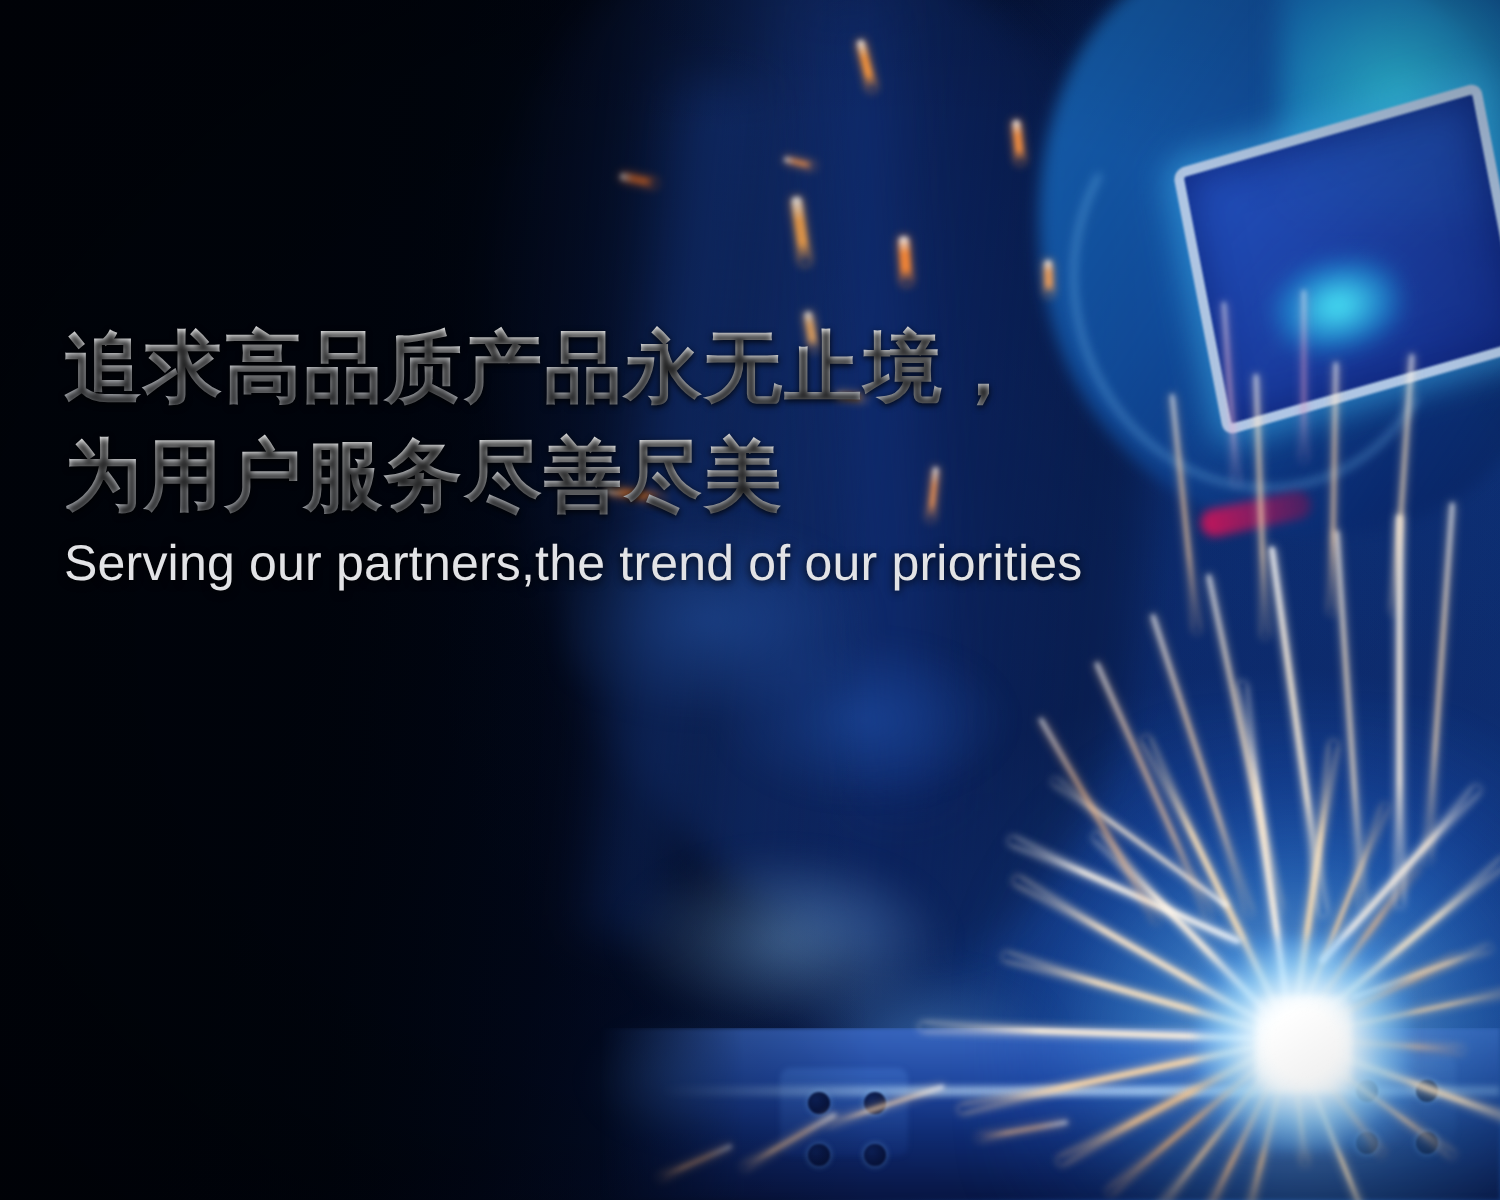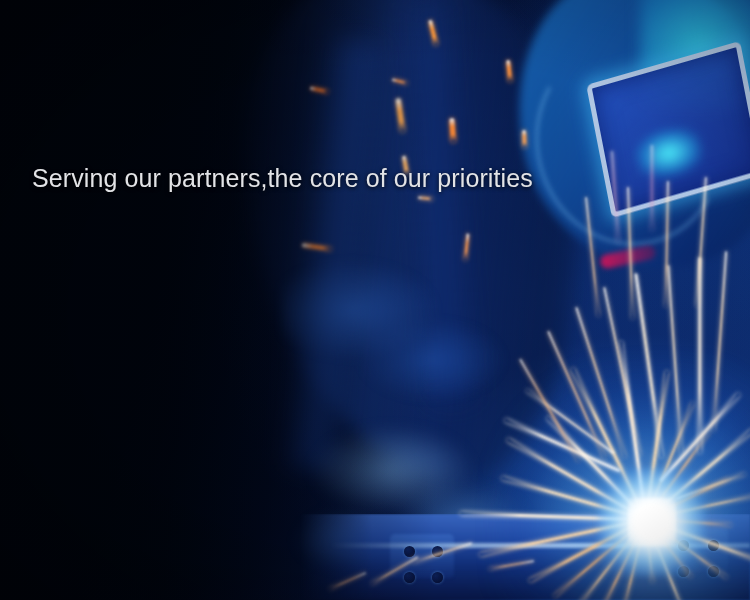--- a/index.html
+++ b/index.html
@@ -284,16 +284,18 @@
       <div class="spark" style="left: 534px; top: 560px; width: 46px; height: 2px; opacity: 0.68; filter: blur(1.2px); transform: rotate(170deg); background: linear-gradient(90deg, rgba(255, 255, 255, 0.95) 0%, rgb(255, 192, 134) 35%, rgb(255, 192, 134) 68%, rgba(255, 140, 60, 0) 100%); box-shadow: rgb(255, 192, 134) 0px 0px 4px;"></div>
       <div class="spark" style="left: 366px; top: 572px; width: 40px; height: 1.8px; opacity: 0.58; filter: blur(1.3px); transform: rotate(156deg); background: linear-gradient(90deg, rgba(255, 255, 255, 0.95) 0%, rgb(255, 184, 124) 35%, rgb(255, 184, 124) 68%, rgba(255, 140, 60, 0) 100%); box-shadow: rgb(255, 184, 124) 0px 0px 4px;"></div>
     </div>
   <div id="arc-core"></div>
   <div id="arc-core2"></div>
 
   <div class="layer" id="bg-leftshade"></div>
   <div class="layer" id="bg-vignette"></div>
 
   <div id="copy">
-    <div class="en-line" id="en-line-2">Serving our partners,the core of our priorities</div>
+    <div class="cn-line" id="cn-line-1">追求高品质产品永无止境，</div>
+    <div class="cn-line" id="cn-line-2">为用户服务尽善尽美</div>
+    <div class="en-line" id="en-line-2">Serving our partners,the trend of our priorities</div>
   </div>
 
 </div>
 
 </body></html>

